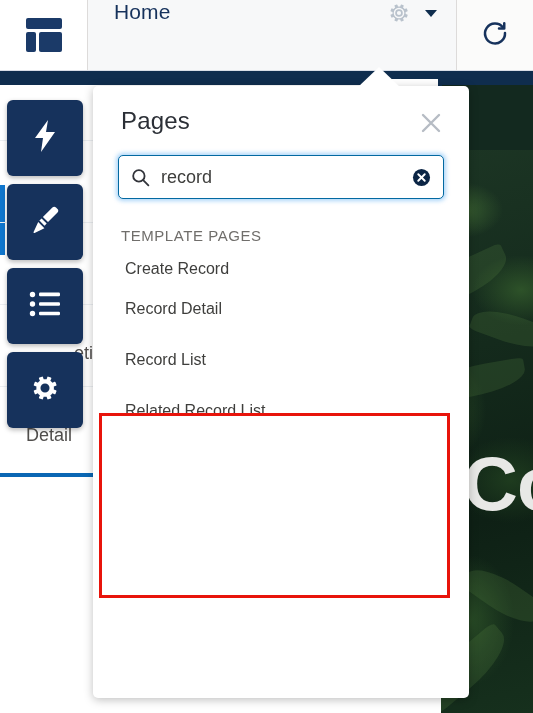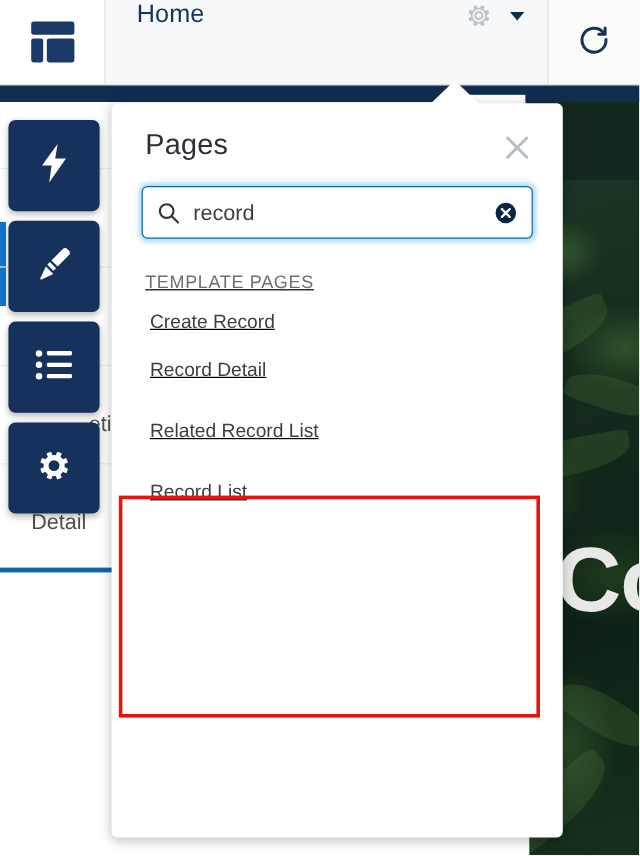--- a/index.html
+++ b/index.html
@@ -243,21 +243,21 @@
     padding: 28px 0 0 28px;
     font-size: 15px; color: #706e6b;
     letter-spacing: .55px;
   }
   .page-item {
     padding: 16px 0 0 32px;
     font-size: 16px; color: #3e3e3c;
     cursor: pointer;
   }
 
-  .results-list { position: relative; text-decoration: underline; }
+  .results-list { position: relative; }
 
   
   .red-box {
     position: absolute; left: 99px; top: 413px;
     width: 351px; height: 185px;
     border: 3px solid #e8140b;
     z-index: 60;
     pointer-events: none;
     background: transparent;
   }
@@ -403,21 +403,21 @@
         </span>
       </div>
     </div>
 
     <div class="results-list">
 
       <div class="section-head">TEMPLATE PAGES</div>
       <div class="page-item">Create Record</div>
 
       <div class="page-item" style="padding-top:22px;">Record Detail</div>
+      <div class="page-item" style="padding-top:33px;">Record List</div>
       <div class="page-item" style="padding-top:33px;">Related Record List</div>
-      <div class="page-item" style="padding-top:33px;">Record List</div>
 
     </div>
   </div>
 
   <div class="red-box"></div>
 
 </div>
 
 </body></html>

